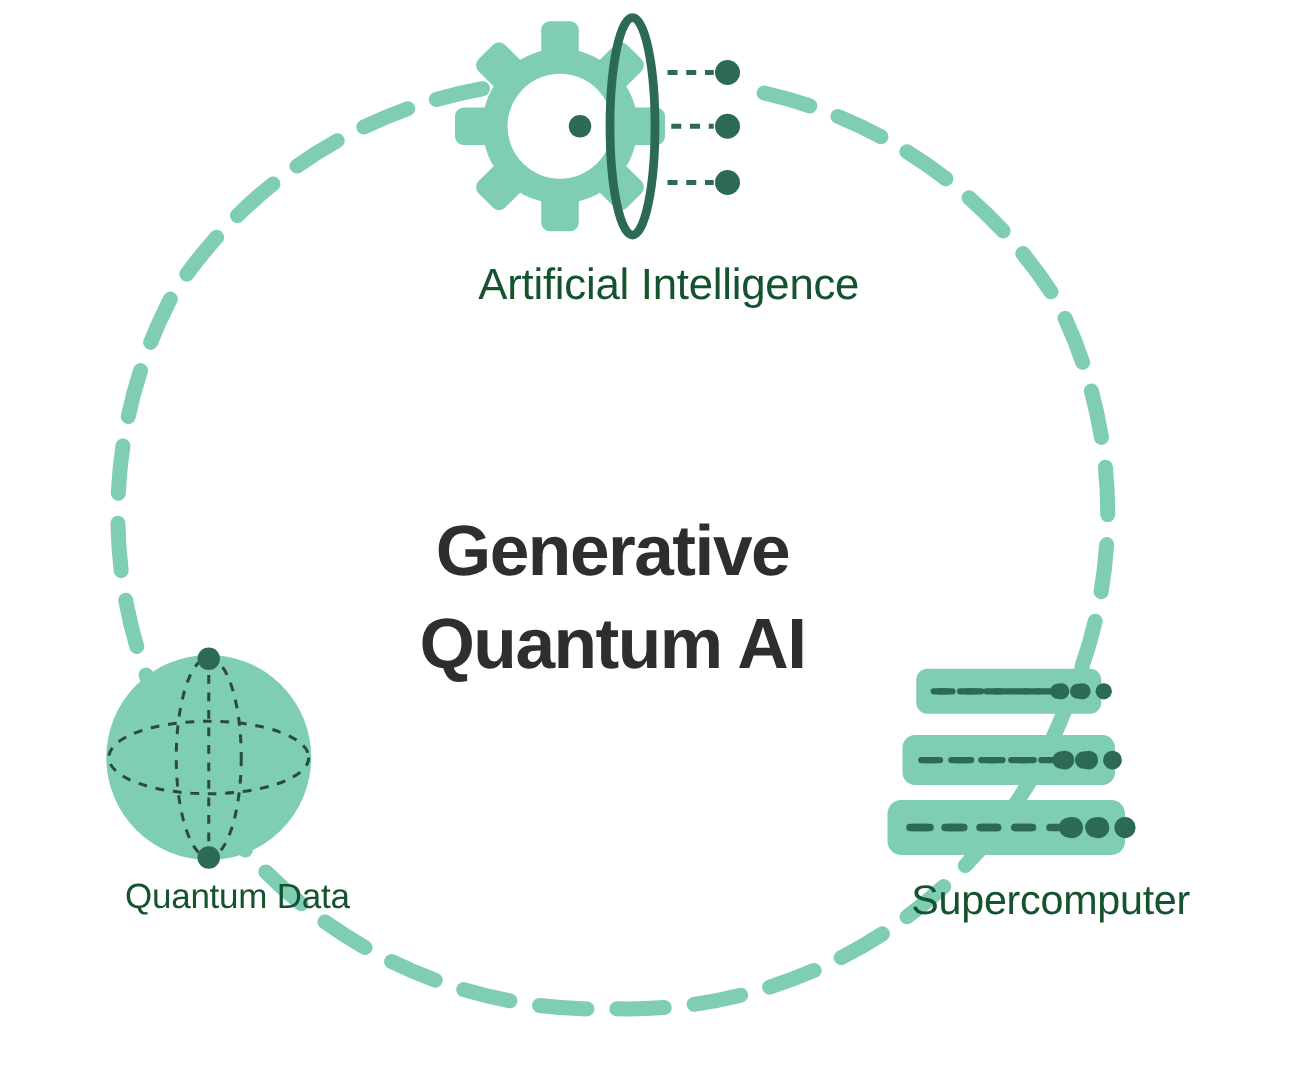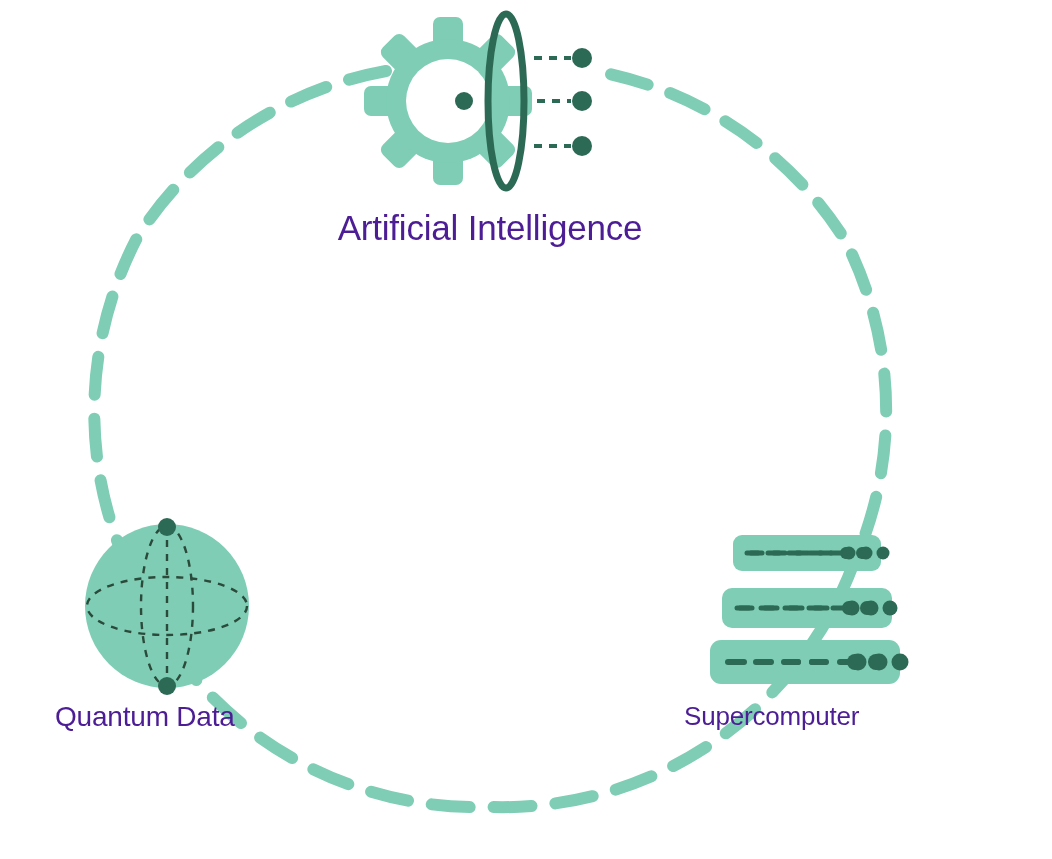--- a/index.html
+++ b/index.html
@@ -21,44 +21,45 @@
   #stage svg.layer {
     position: absolute;
     left: 0;
     top: 0;
     width: 1052px;
     height: 859px;
   }
 
   .label {
     position: absolute;
-    color: #4c1d95;
+    color: #14532d;
     font-weight: 400;
     white-space: nowrap;
     font-family: "Liberation Sans", sans-serif;
+    padding-left: 45px;
   }
 
   #label-ai {
     left: 0;
     top: 208px;
     width: 980px;
     text-align: center;
     font-size: 35px;
     letter-spacing: -0.2px;
   }
   #label-quantum {
     left: 55px;
     top: 701px;
     font-size: 28px;
     letter-spacing: -0.2px;
   }
   #label-super {
     left: 684px;
     top: 701px;
-    font-size: 26px;
+    font-size: 33px;
     letter-spacing: -0.2px;
   }
 
   #center-title {
     position: absolute;
     left: 0;
     top: 404px;
     width: 980px;
     text-align: center;
     color: #2e2e2e;
@@ -234,14 +235,18 @@
         <circle cx="900" cy="662" r="8.5"></circle>
       </g>
     </svg>
 
   <div class="label" id="label-ai">Artificial Intelligence</div>
 
   <div class="label" id="label-quantum">Quantum Data</div>
 
   <div class="label" id="label-super">Supercomputer</div>
 
+  <div id="center-title">
+    <span class="tline">Generative</span>
+    <span class="tline">Quantum AI</span>
+  </div>
 
 </div>
 
 </body></html>

